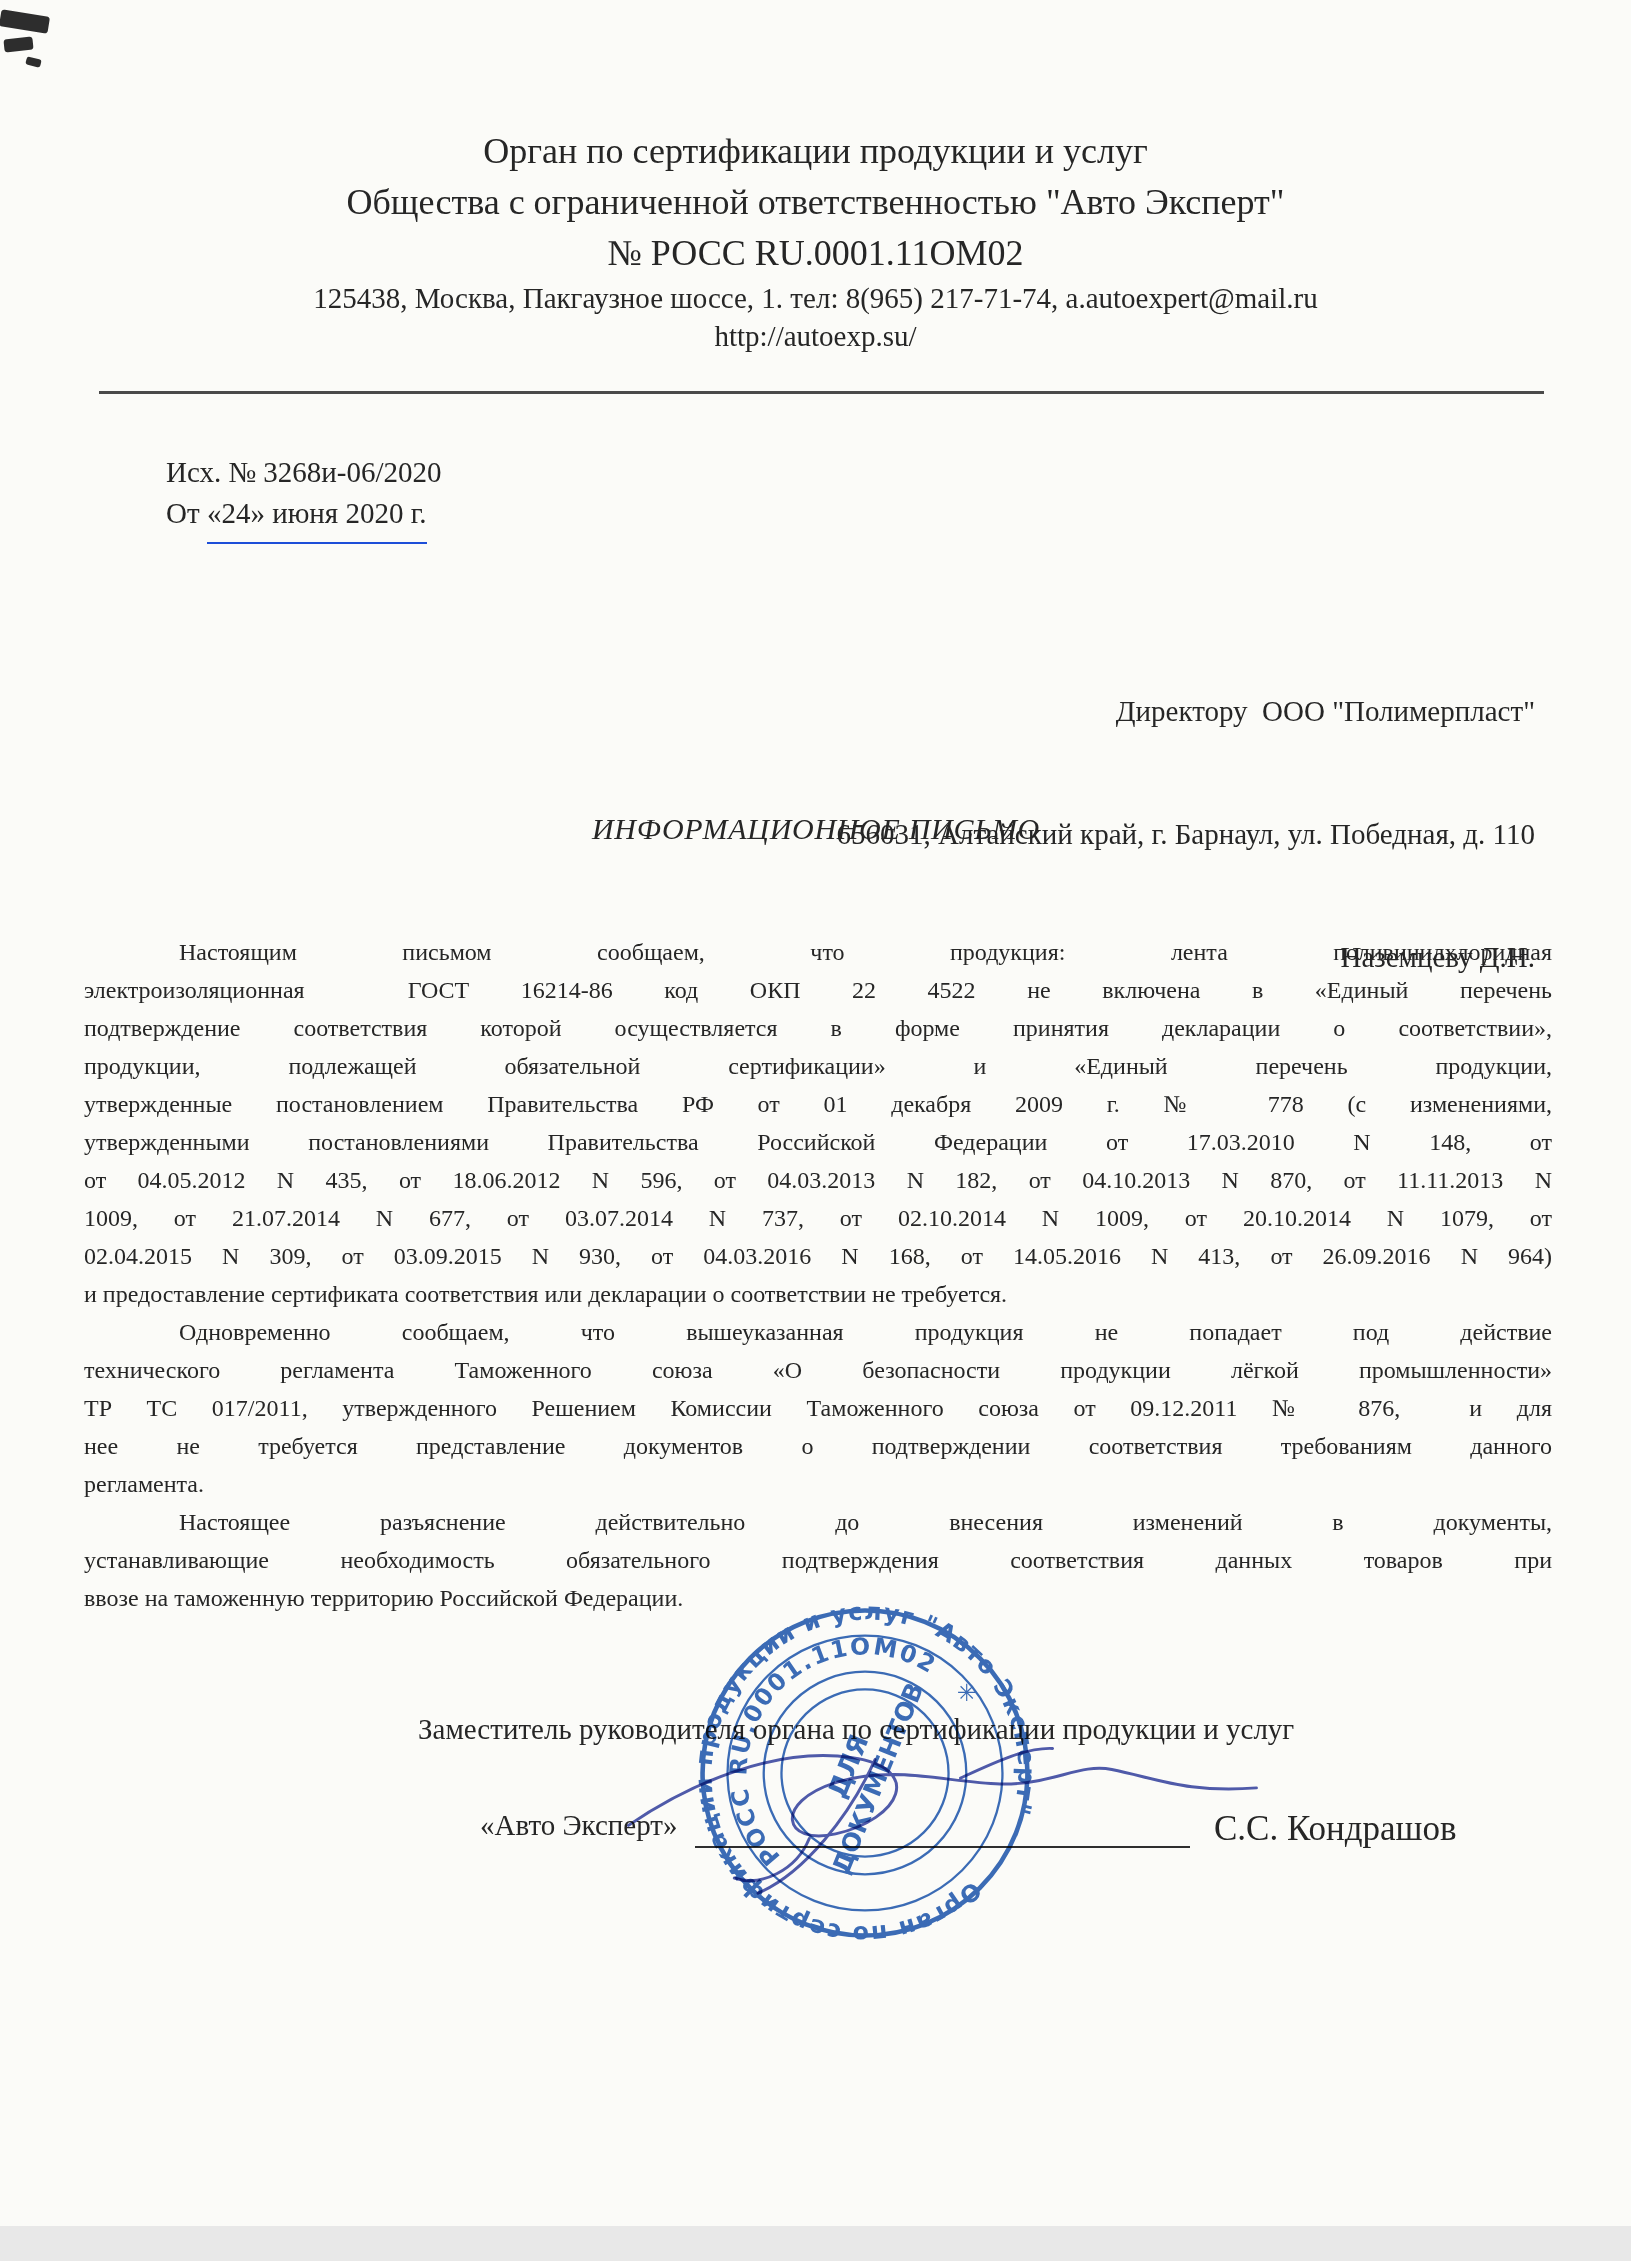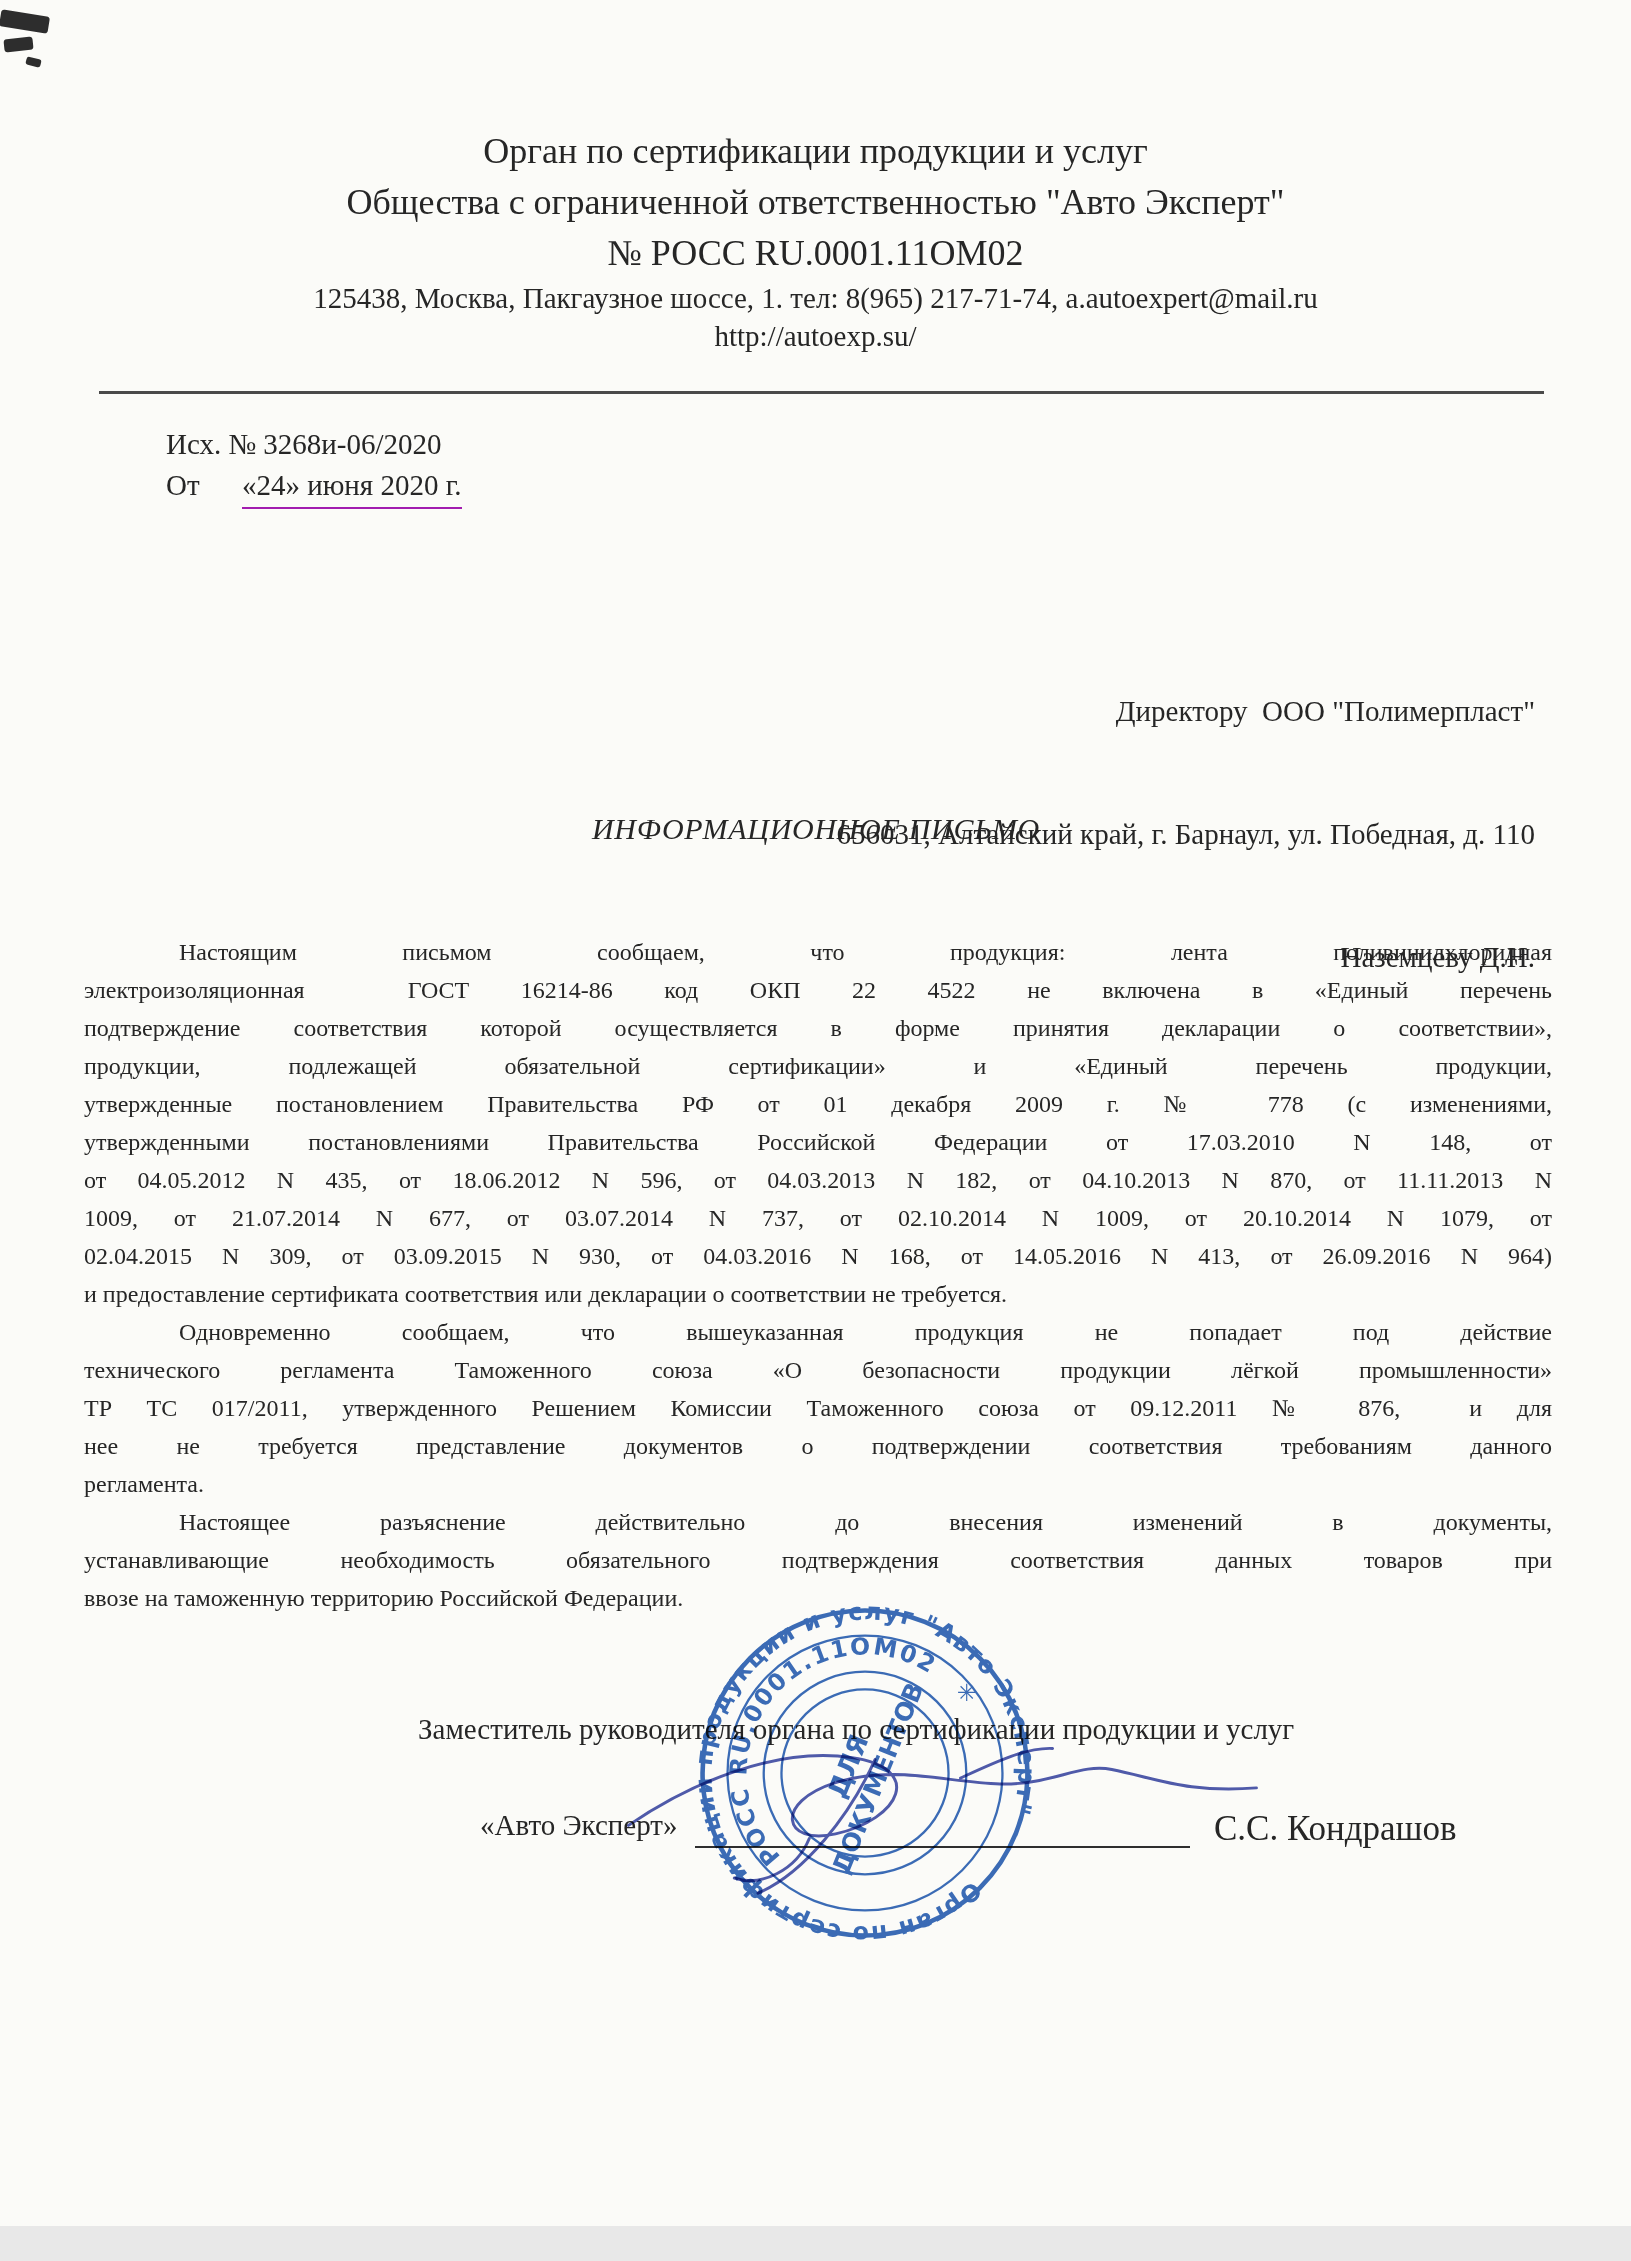--- a/index.html
+++ b/index.html
@@ -17,22 +17,22 @@
   .artifact.a1 { left:0; top:13px; width:49px; height:17px; border-radius:3.3px; transform:rotate(9deg); }
   .artifact.a2 { left:4px; top:38px; width:29px; height:13px; border-radius:3.3px; transform:rotate(-6deg); }
   .artifact.a3 { left:26px; top:58px; width:14.5px; height:8px; border-radius:2.6px; transform:rotate(14deg); }
 
   .header { position:absolute; top:126px; left:92px; width:1447px; text-align:center; }
   .h-big   { font-size:36px; line-height:51px; white-space:pre-wrap; }
   .h-small { font-size:29px; line-height:38px; white-space:pre-wrap; }
 
   .rule { position:absolute; top:391px; left:99px; width:1445px; height:2.6px; background:#4a4a4a; }
 
-  .ref { position:absolute; top:424px; left:166px; font-size:29px; line-height:41px; }
-  .ref .u { border-bottom:2px solid #a21caf; padding-bottom:6px;margin-left:35px; }
+  .ref { position:absolute; top:452px; left:166px; font-size:29px; line-height:41px; }
+  .ref .u { border-bottom:2px solid #1d4ed8; padding-bottom:13px; }
 
   .addressee { position:absolute; top:609px; left:92px; width:1443px; text-align:right;
                font-size:29px; line-height:41px; white-space:pre-wrap; }
 
   .title { position:absolute; top:812px; left:0; width:1632px; text-align:center;
            font-size:30px; letter-spacing:0.7px;font-style:italic; }
 
   .body-text { position:absolute; top:933px; left:84px; width:1468px; font-size:24px; }
   .line { line-height:38px; text-align:justify; text-align-last:justify; white-space:pre-wrap; }
   .line.first { text-indent:95px; }

